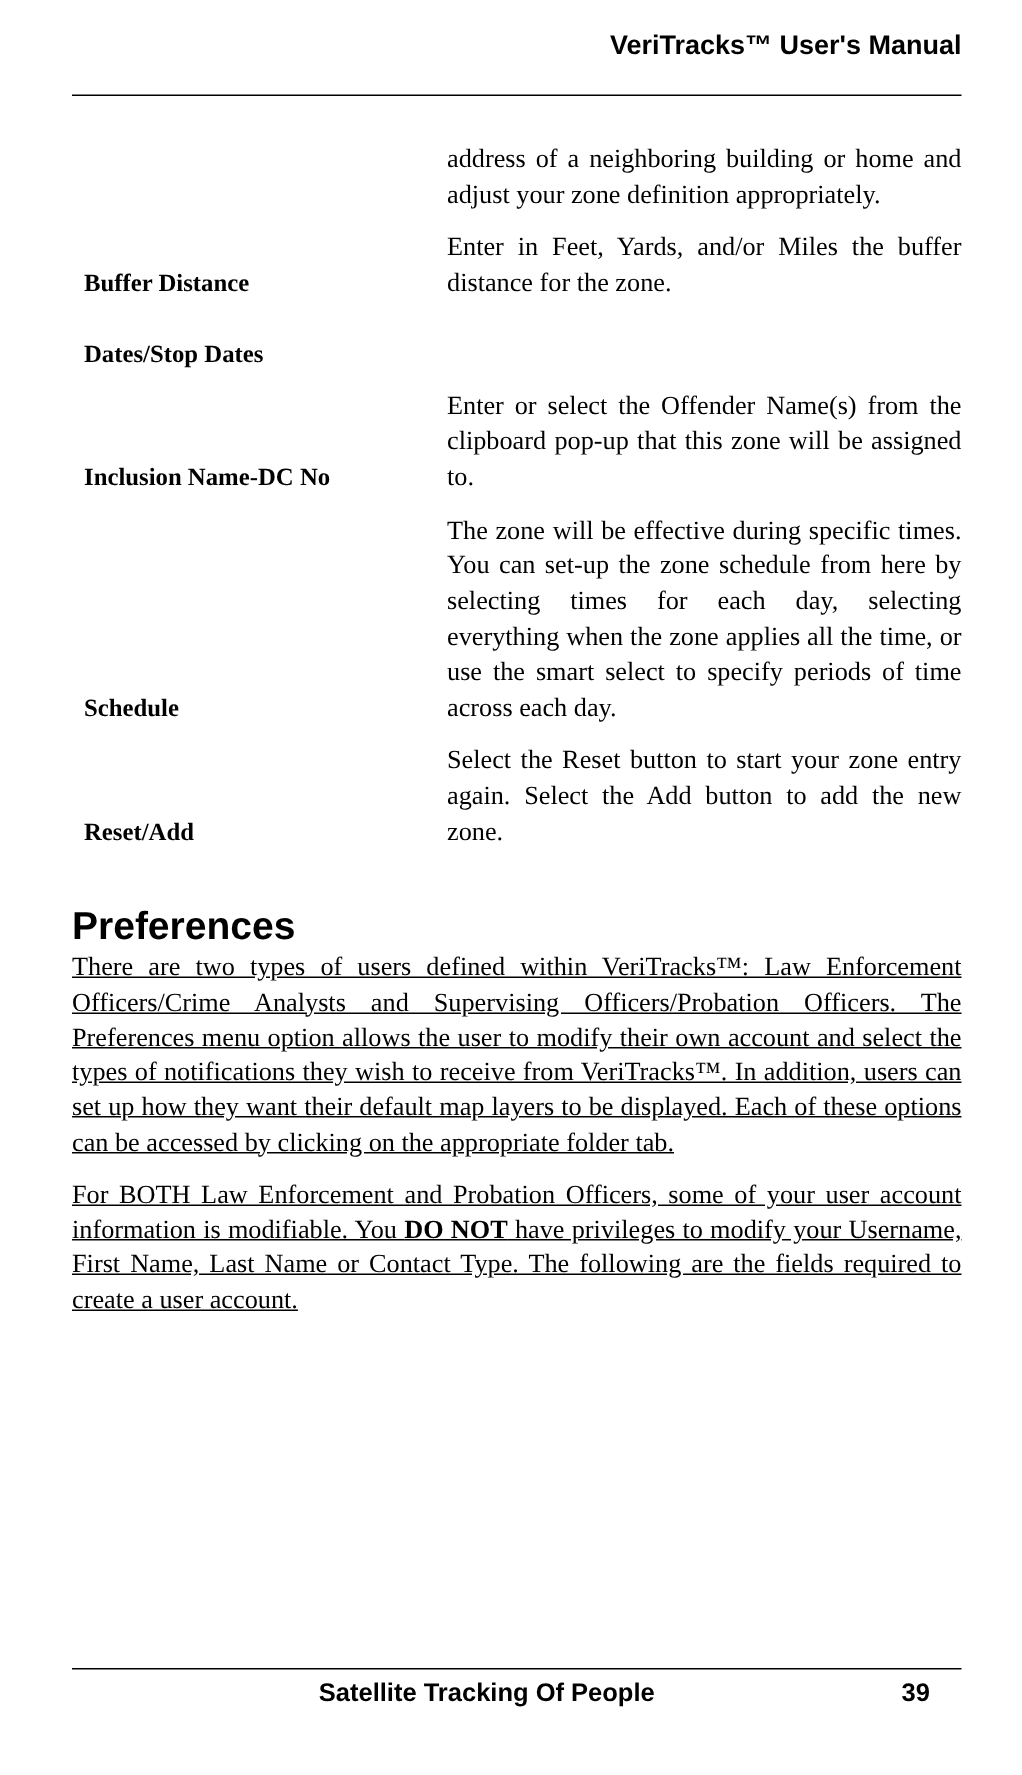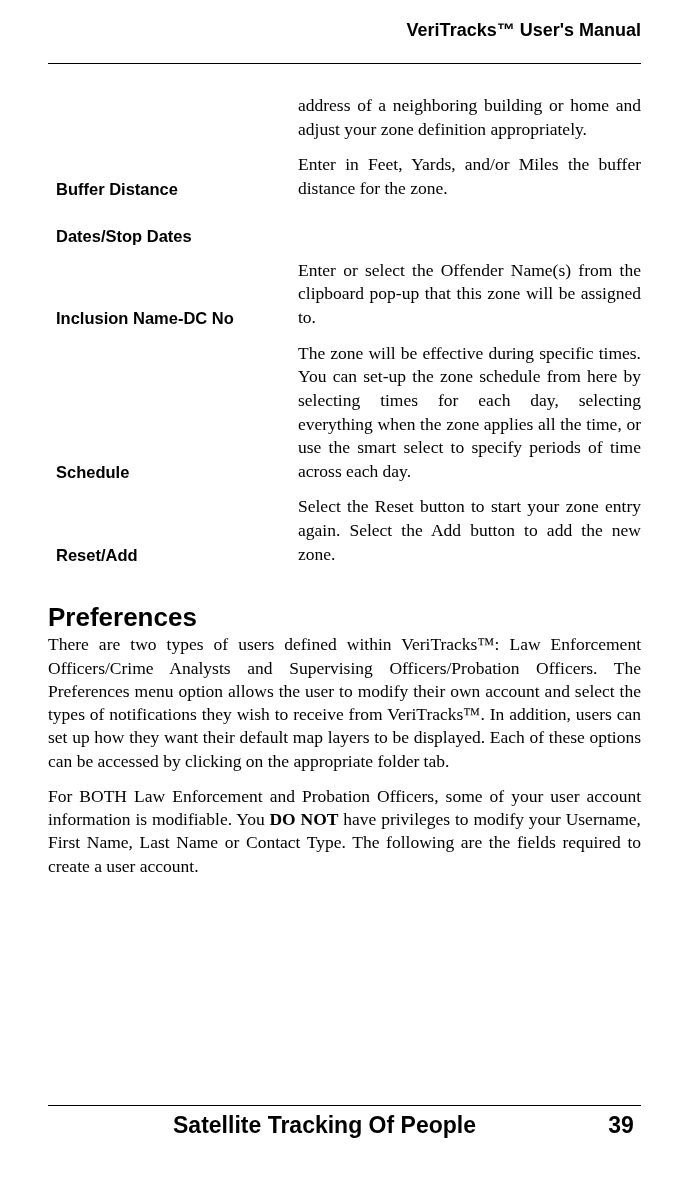--- a/index.html
+++ b/index.html
@@ -29,21 +29,21 @@
     .def-table {
       width: 100%;
       margin-bottom: 36px;
     }
     .def-row {
       display: flex;
       align-items: flex-end;
       margin-bottom: 12px;
     }
     .def-term {
-      font-family: Liberation Sans, sans-serif;
+      font-family: Liberation Serif, serif;
       font-weight: bold;
       font-size: 16.5px;
       width: 250px;
       flex-shrink: 0;
       padding-left: 8px;
       line-height: 1.35;
     }
     .def-desc {
       font-family: "Times New Roman", Times, serif;
       font-size: 17.5px;
@@ -56,42 +56,43 @@
       font-weight: bold;
       font-size: 26px;
       margin-bottom: 0;
     }
     .body-para {
       font-family: "Times New Roman", Times, serif;
       font-size: 17.5px;
       text-align: justify;
       line-height: 1.33;
       margin-bottom: 12px;
+      text-decoration: underline;
     }
     .body-para .bold {
       font-weight: bold;
     }
     .footer {
       position: absolute;
       bottom: 44px;
       left: 48px;
       right: 40px;
       border-top: 1.5px solid #000;
       padding-top: 6px;
       font-family: Arial, Helvetica, sans-serif;
       font-weight: bold;
-      font-size: 23px;
+      font-size: 17px;
       display: flex;
     }
     .footer-center {
       flex: 1;
       text-align: center;
     }
     .footer-right {
-      text-align: center;
+      text-align: left;
       width: 40px;
     }
   </style>
 </head>
 <body>
 
 <div class="page">
   <div class="header">VeriTracks™ User's Manual</div>
 
   <div class="def-table">

